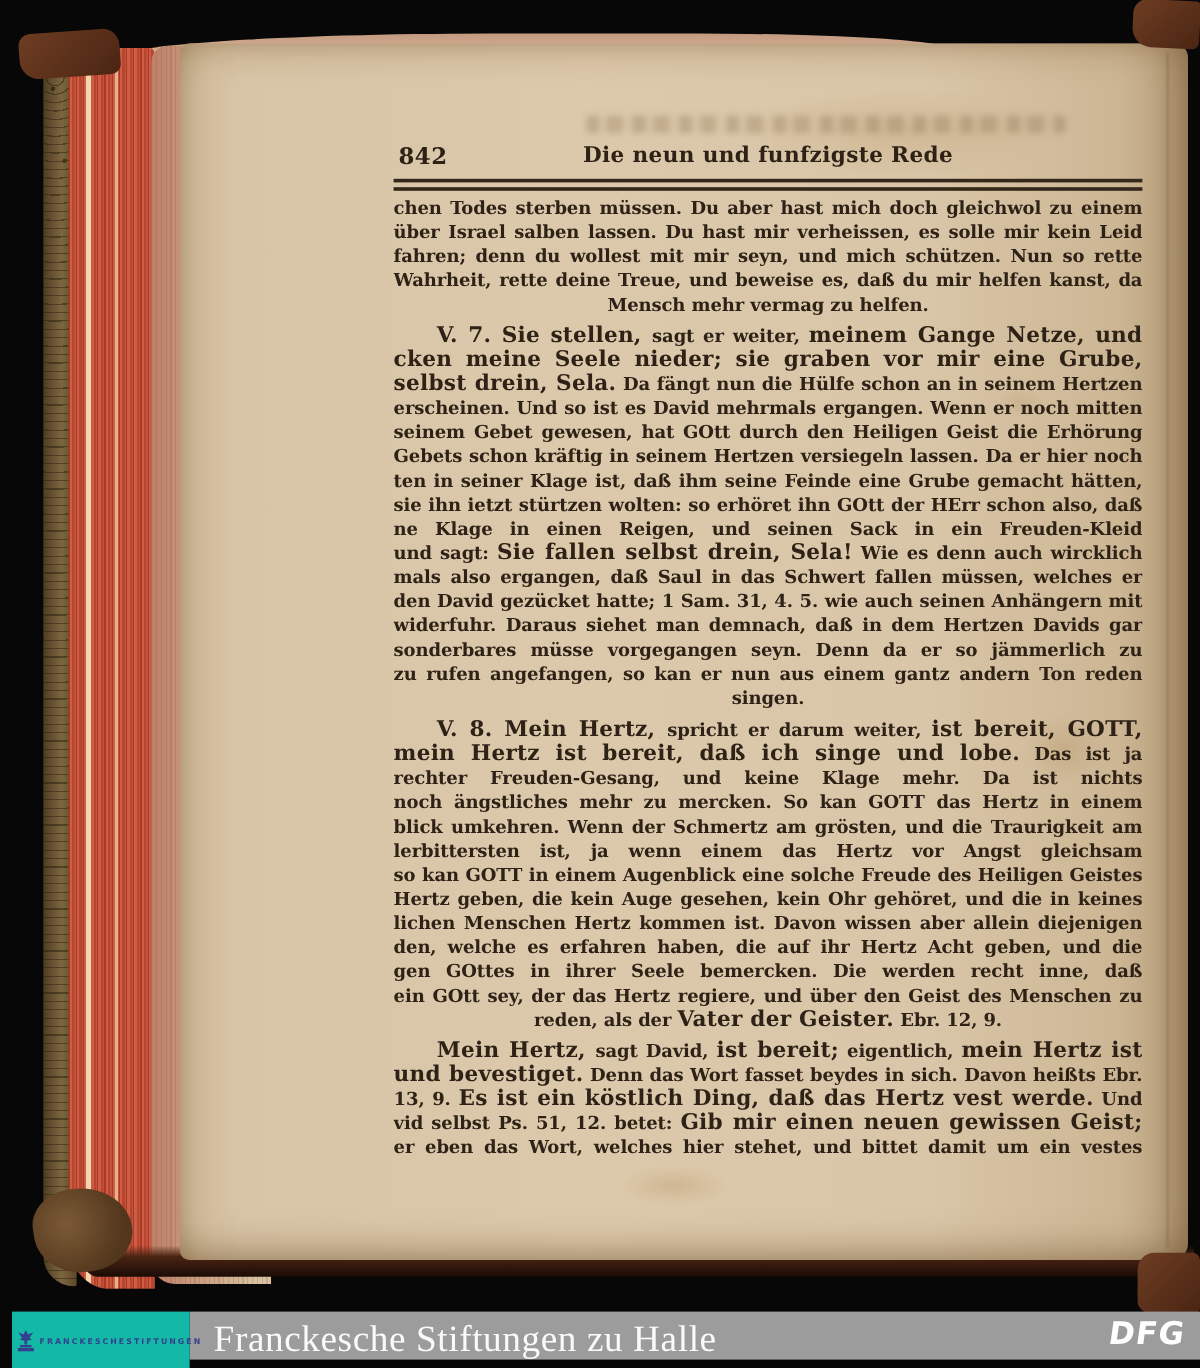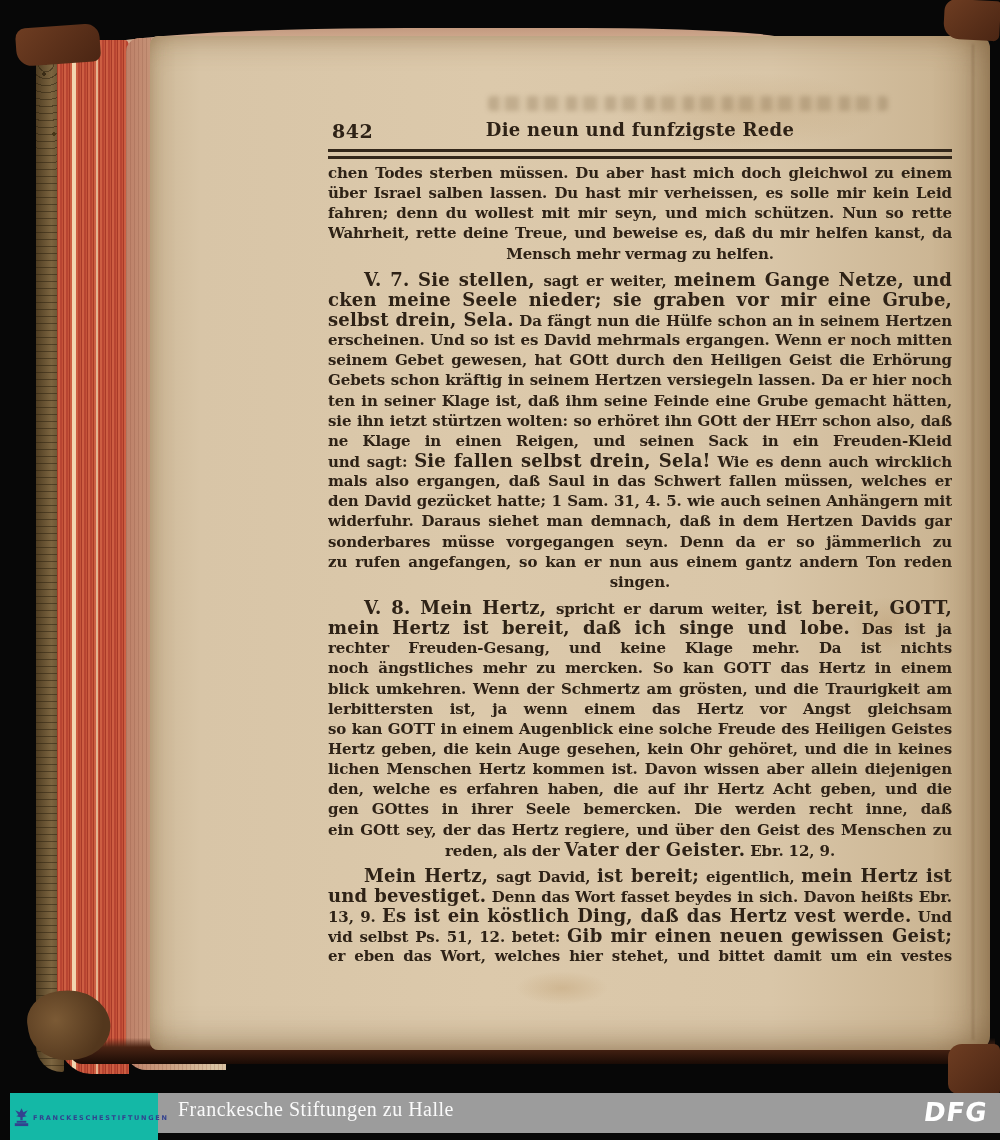--- a/index.html
+++ b/index.html
@@ -87,21 +87,21 @@
   .line.j::after{content:"";display:inline-block;width:100%;height:0;}
   .line.l{text-align:center;}
   .line.r{text-align:right;padding-right:10px;}
   .line.ind{text-indent:36px;}
   .line.gap{margin-top:6px;}
   .em{font-size:18px;letter-spacing:.2px;}
   
   .gray-bar{position:absolute;left:158px;top:1093px;width:842px;height:40px;background:#9c9c9c;}
   .inst-text{
     position:absolute;left:20px;top:5px;
-    font-family:"Liberation Serif",serif;font-size:20px;color:#fafafa;letter-spacing:.5px;
+    font-family:"Liberation Serif",serif;font-size:31px;color:#fafafa;letter-spacing:.5px;
   }
   .dfg{
     position:absolute;right:12px;top:4px;
     font-family:"DejaVu Sans",sans-serif;font-weight:800;font-size:26px;color:#ffffff;
     transform:skewX(-8deg);letter-spacing:1px;
   }
   .logo-box{
     position:absolute;left:10px;top:1093px;width:148px;height:47px;background:#14b8a6;
     display:flex;flex-direction:row;align-items:center;justify-content:flex-start;padding-top:3px;box-sizing:border-box;
   }

